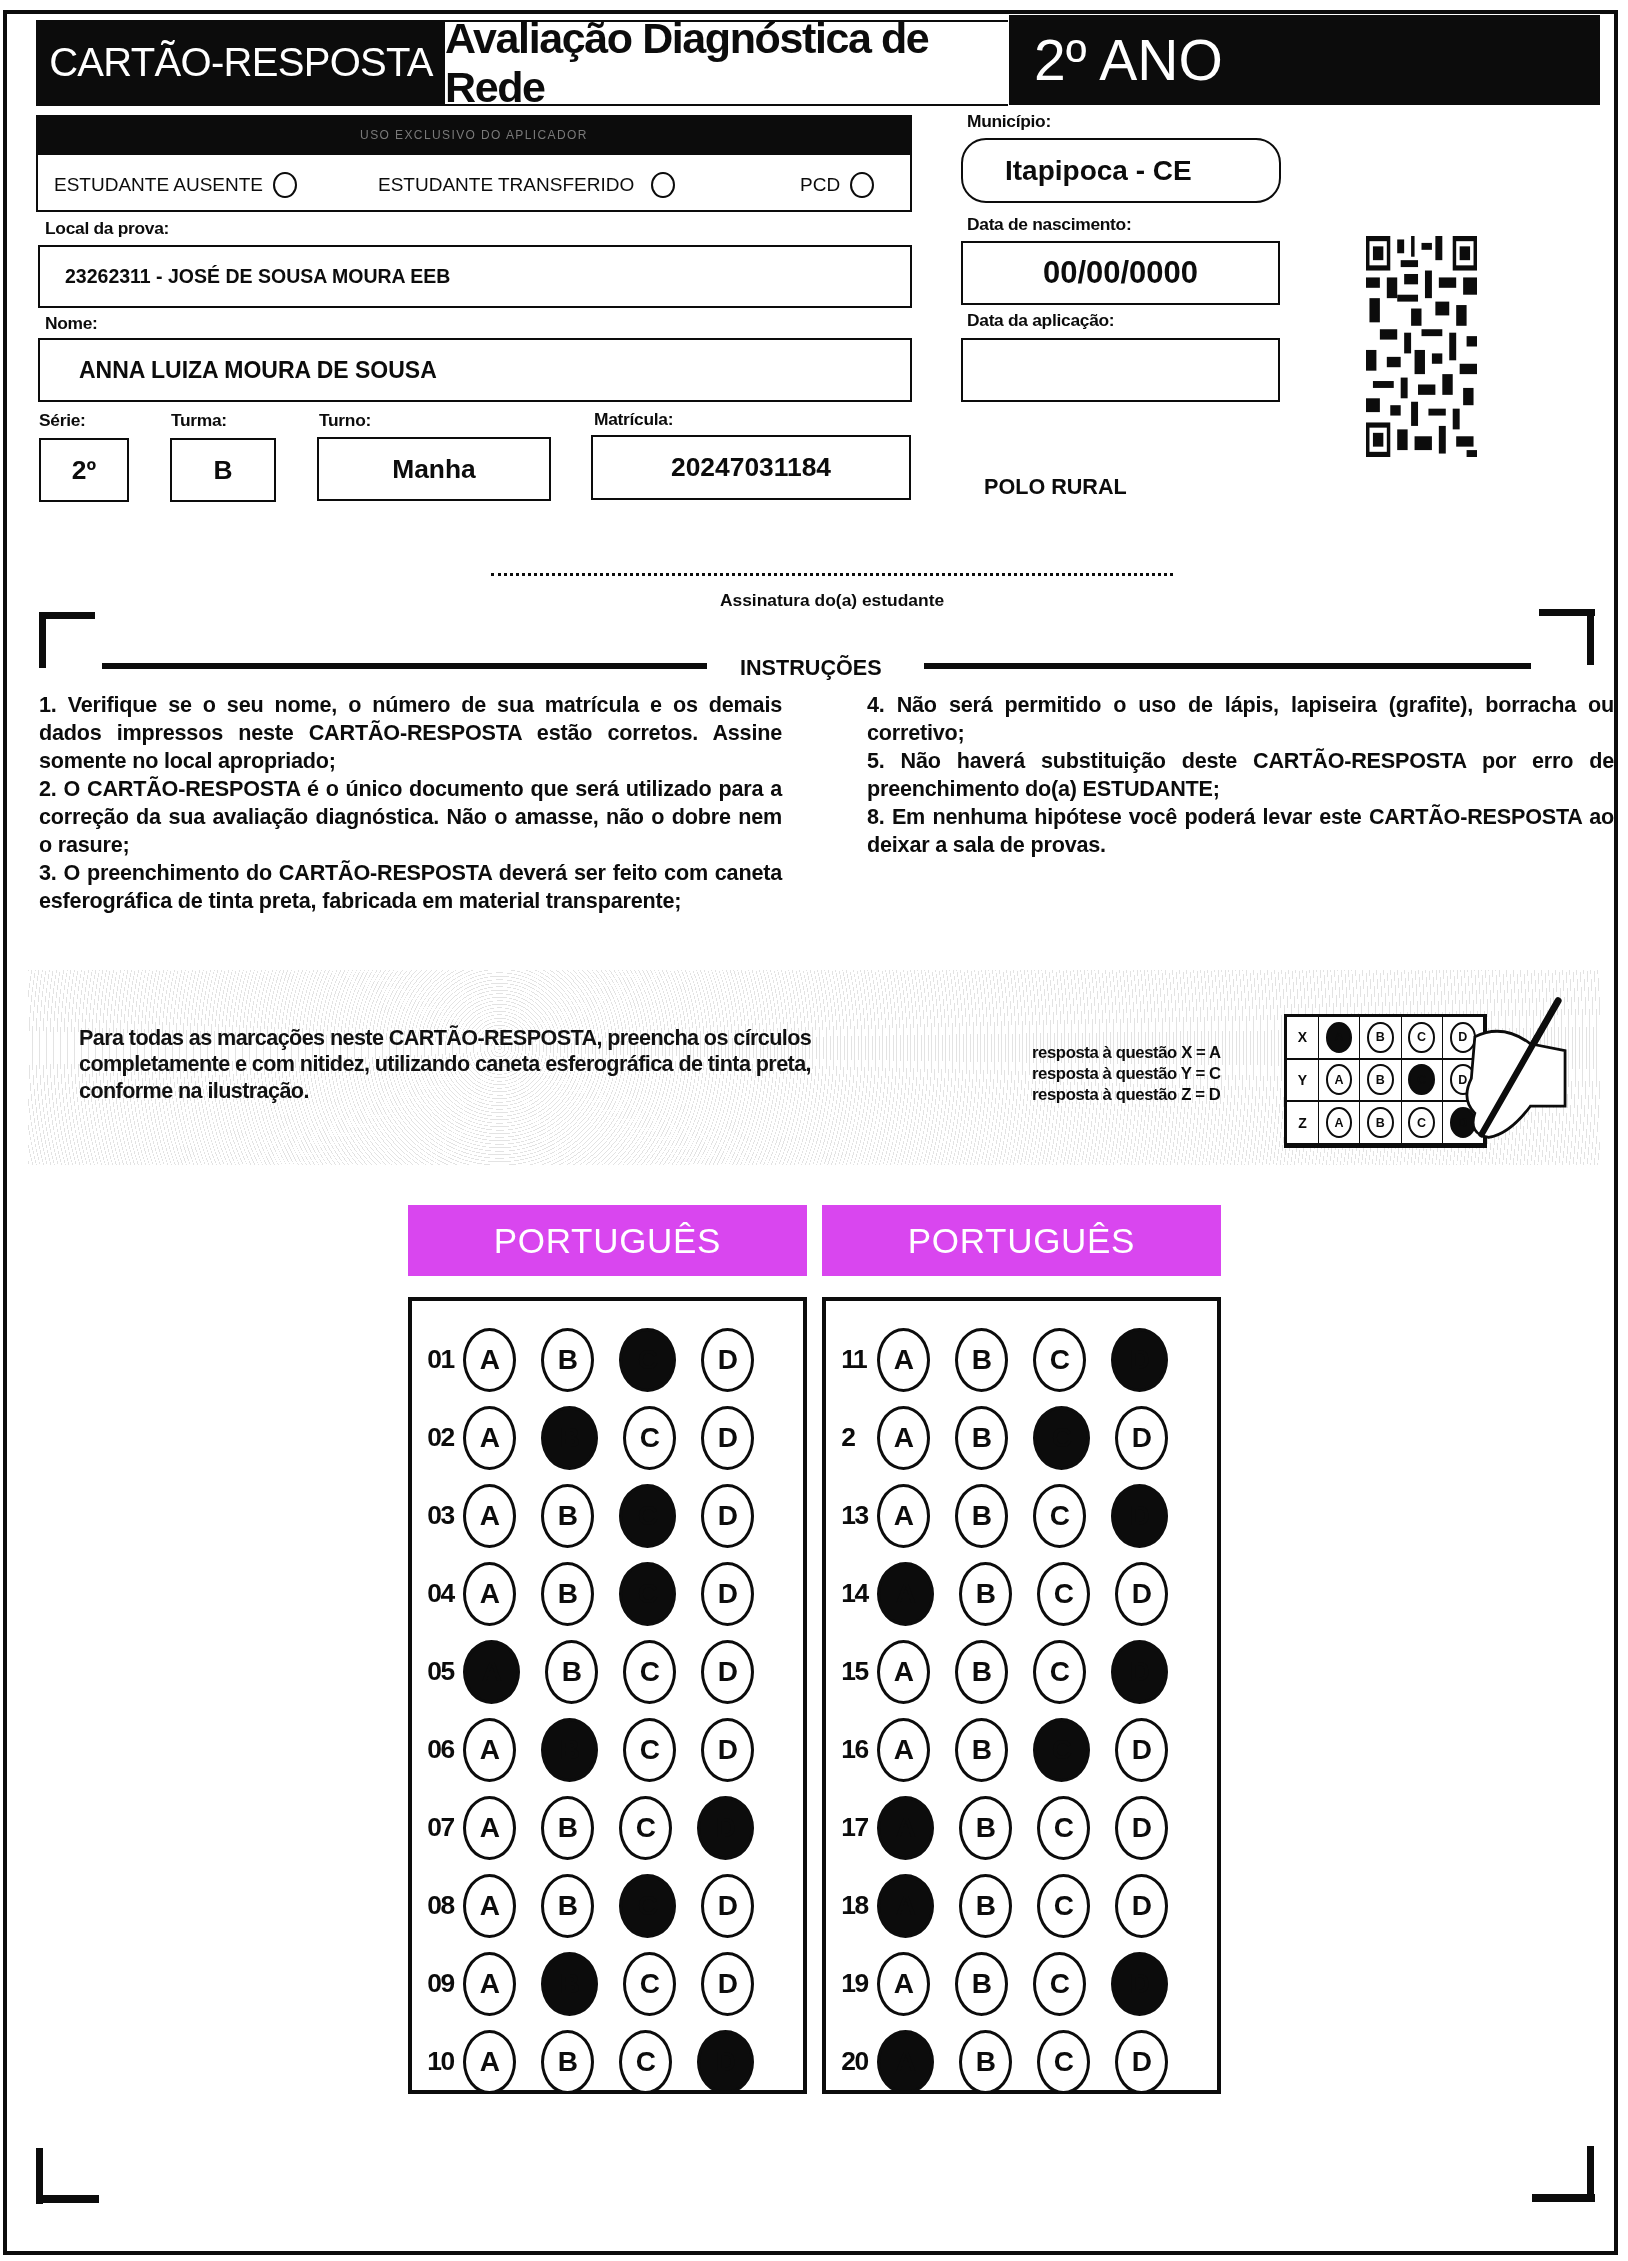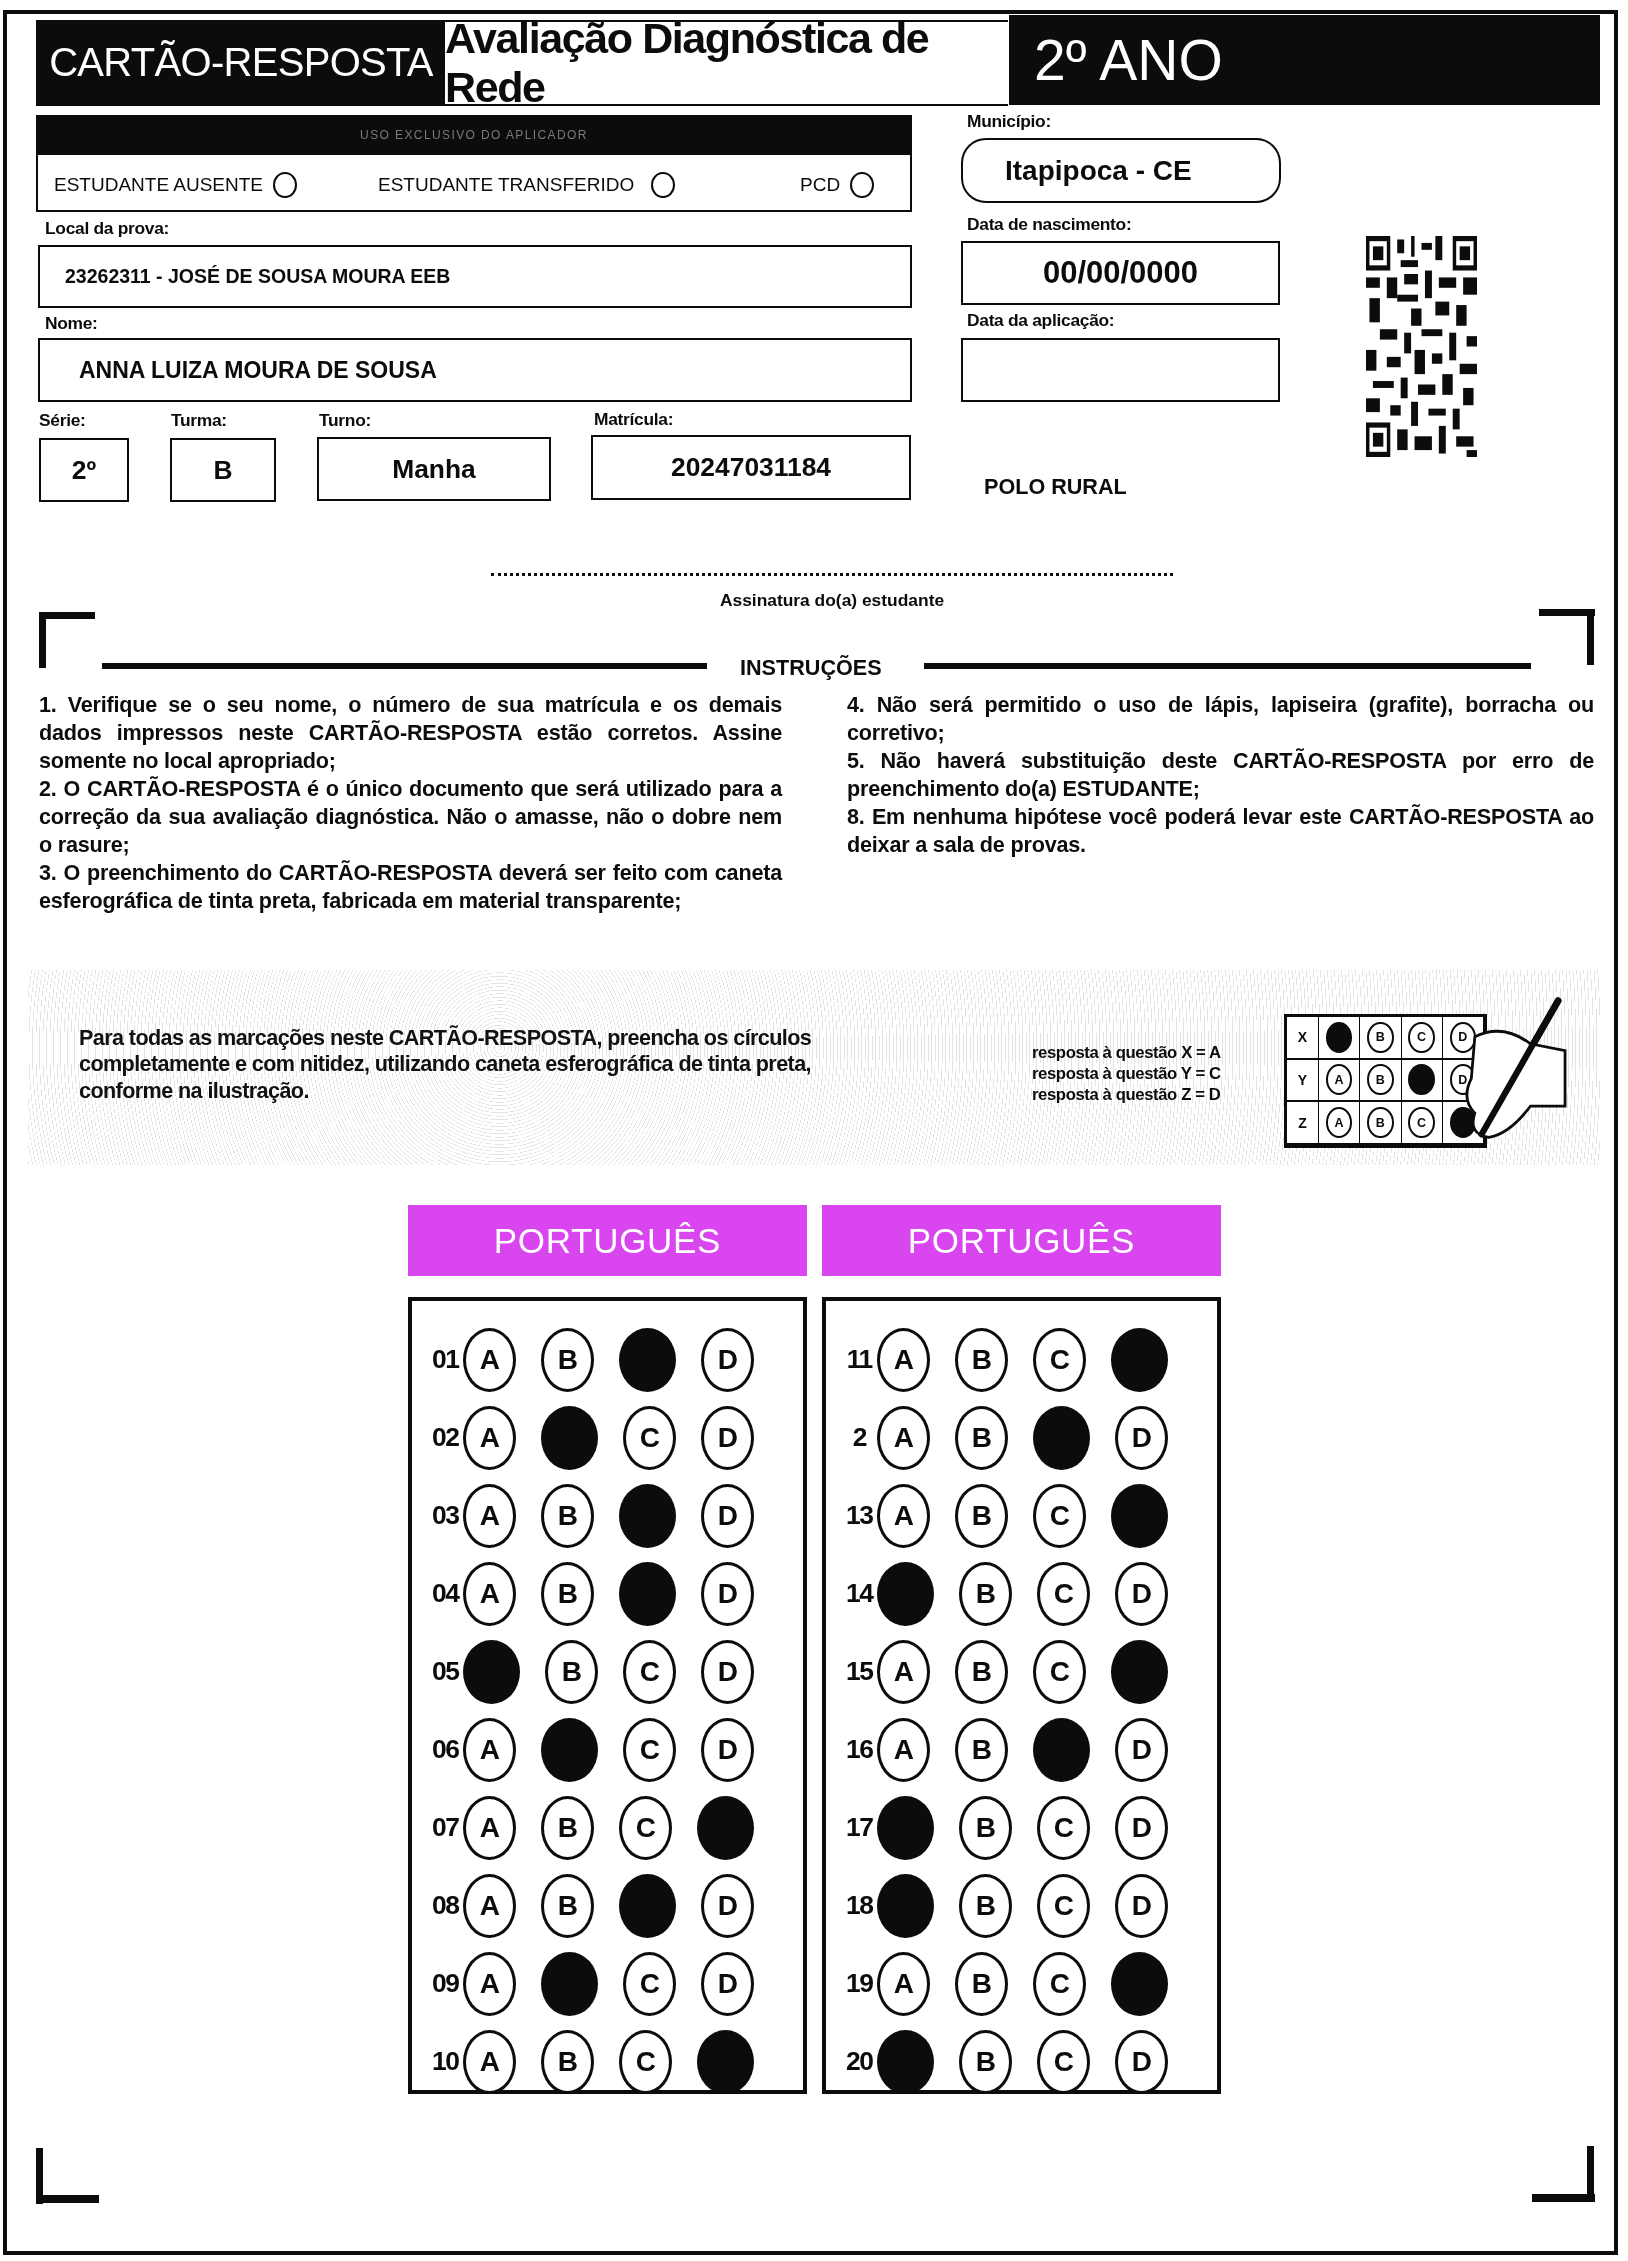--- a/index.html
+++ b/index.html
@@ -34,21 +34,21 @@
     background: repeating-radial-gradient(circle at 30% 40%, #ffffff 0 1.4px, #e3e3e3 1.4px 2.1px, #ffffff 2.1px 3.5px); }
   .ex-text { font-size: 21.6px; font-weight: bold; line-height: 26.4px; letter-spacing: -0.6px; color:#111; }
   .ex-legend { font-size: 16.7px; font-weight: bold; line-height: 21px; letter-spacing: -0.4px; }
   .ex-grid { left: 1284px; top: 1014px; width: 203px; height: 134px; border: 3.5px solid #0c0c0c; display:grid; grid-template-columns: 32px repeat(4, 1fr); grid-template-rows: repeat(3, 1fr); background: #fff; }
   .ex-cell { border-right: 1.4px solid #0c0c0c; border-bottom: 2.1px solid #0c0c0c; display:flex; align-items:center; justify-content:center; font-weight:bold; font-size: 14px; }
   .ex-bub { width: 26.4px; height: 31px; border-radius: 50%; border: 2.1px solid #0c0c0c; display:flex; align-items:center; justify-content:center; font-size: 12.5px; font-weight: bold; }
   .ex-bub.filled { background:#0c0c0c; color:#0c0c0c; }
 
   
   .sec-title { height: 71px; background:#d946ef; color:#fff; font-size: 35px; display:flex; align-items:center; justify-content:center; letter-spacing: 0.7px; }
-  .ans-box { border: 4.2px solid #0c0c0c; padding-top: 19.5px; text-align: center; }
+  .ans-box { border: 4.2px solid #0c0c0c; padding-top: 19.5px; }
   .ans-row { height: 78px; display:flex; align-items:center; padding-left: 15.3px; }
   .qnum { width: 36px; font-size: 26.4px; font-weight: bold; letter-spacing: -1.4px; }
   .bub { width: 53px; height: 64px; border: 3.5px solid #0c0c0c; border-radius: 50%; display:flex; align-items:center; justify-content:center; font-size: 28px; font-weight: bold; margin-right: 25px; background:#fff; }
   .bub.filled { background:#0c0c0c; color:#0c0c0c; width: 57px; }
 </style>
 </head>
 <body>
 
 <div class="abs frame"></div>
 
@@ -163,21 +163,21 @@
 
 <div class="abs corner" style="left:102px;top:663px;width:605px;height:6.3px;"></div>
 <div class="abs" style="left:740px;top:655px;font-size:21.6px;font-weight:bold;">INSTRUÇÕES</div>
 <div class="abs corner" style="left:924px;top:663px;width:607px;height:6.3px;"></div>
 
 <div class="abs instr-col" style="left:39px;top:691px;width:743px;">
   <div>1. Verifique se o seu nome, o número de sua matrícula e os demais dados impressos neste CARTÃO-RESPOSTA estão corretos. Assine somente no local apropriado;</div>
   <div>2. O CARTÃO-RESPOSTA é o único documento que será utilizado para a correção da sua avaliação diagnóstica. Não o amasse, não o dobre nem o rasure;</div>
   <div>3. O preenchimento do CARTÃO-RESPOSTA deverá ser feito com caneta esferográfica de tinta preta, fabricada em material transparente;</div>
 </div>
-<div class="abs instr-col" style="left:847px;top:691px;width:747px;">
+<div class="abs instr-col" style="left:867px;top:691px;width:747px;">
   <div>4. Não será permitido o uso de lápis, lapiseira (grafite), borracha ou corretivo;</div>
   <div>5. Não haverá substituição deste CARTÃO-RESPOSTA por erro de preenchimento do(a) ESTUDANTE;</div>
   <div>8. Em nenhuma hipótese você poderá levar este CARTÃO-RESPOSTA ao deixar a sala de provas.</div>
 </div>
 
 <div class="abs example-band"></div>
 <div class="abs ex-text" style="left:79px;top:1025px;width:779px;">Para todas as marcações neste CARTÃO-RESPOSTA, preencha os círculos completamente e com nitidez, utilizando caneta esferográfica de tinta preta, conforme na ilustração.</div>
 <div class="abs ex-legend" style="left:1032px;top:1042px;width:236px;">
   <div>resposta à questão X = A</div>
   <div>resposta à questão Y = C</div>

